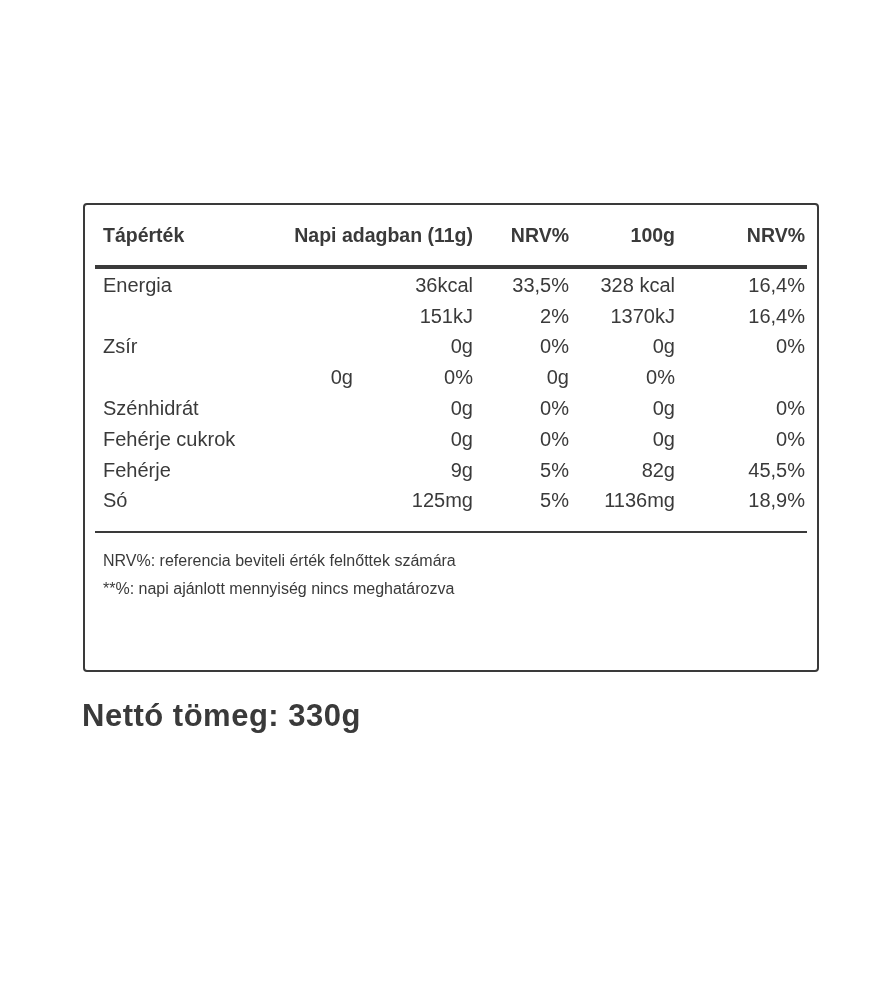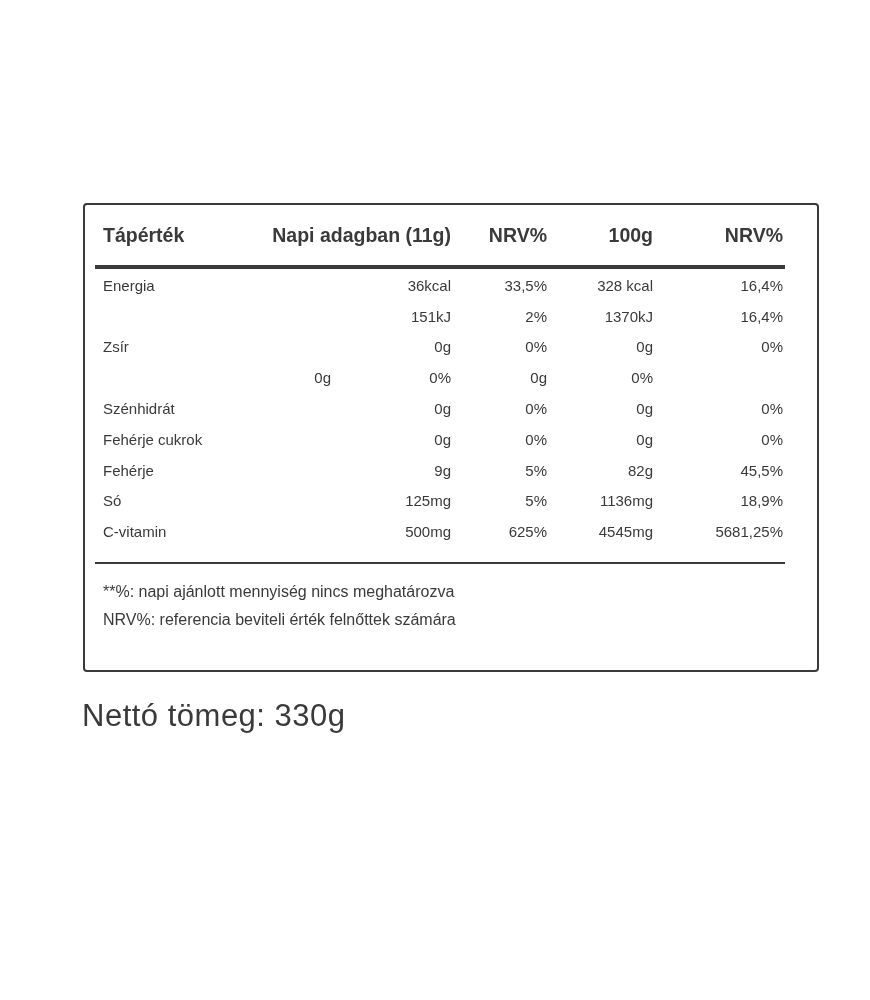--- a/index.html
+++ b/index.html
@@ -21,21 +21,21 @@
     overflow:hidden;
   }
   .nutrition-box{
     position:absolute;
     left:83px;
     top:203px;
     width:736px;
     height:469px;
     border:2px solid var(--border);
     border-radius:4px;
-    padding:0 32px 0 10px;
+    padding:0 10px 0 10px;
   }
   .thead,.trow{
     display:grid;
     grid-template-columns:1fr 120px 96px 106px 130px;
     align-items:center;
   }
   .thead{
     height:60px;
     font-weight:bold;
     font-size:19.5px;
@@ -58,33 +58,33 @@
   .thin-rule{
     height:2px;
     background:var(--border);
     margin-top:15px;
   }
   .tbody{
     padding-top:1px;
   }
   .trow{
     height:30.8px;
-    font-size:15px;
+    font-size:20px;
   }
   .footnotes{
     padding:14px 0 0 8px;
     font-size:16px;
     line-height:28px;
   }
   .net-weight{
     position:absolute;
     left:82px;
     top:698px;
     font-size:31px;
-    font-weight:normal;
+    font-weight:bold;
     letter-spacing:0.5px;
   }
 </style>
 </head>
 <body>
 
 <div class="page">
 
   <div class="nutrition-box">
 
@@ -147,33 +147,26 @@
           <span class="c num">82g</span>
           <span class="c num">45,5%</span>
         </div>
         <div class="trow">
           <span class="c lbl">Só</span>
           <span class="c num">125mg</span>
           <span class="c num">5%</span>
           <span class="c num">1136mg</span>
           <span class="c num">18,9%</span>
         </div>
-        <div class="trow">
-          <span class="c lbl">C-vitamin</span>
-          <span class="c num">500mg</span>
-          <span class="c num">625%</span>
-          <span class="c num">4545mg</span>
-          <span class="c num">5681,25%</span>
-        </div>
       </div>
 
     <div class="thin-rule"></div>
 
     <div class="footnotes">
+      <div>NRV%: referencia beviteli érték felnőttek számára</div>
       <div>**%: napi ajánlott mennyiség nincs meghatározva</div>
-      <div>NRV%: referencia beviteli érték felnőttek számára</div>
     </div>
 
   </div>
 
   <div class="net-weight">Nettó tömeg: 330g</div>
 
 </div>
 
 </body></html>

